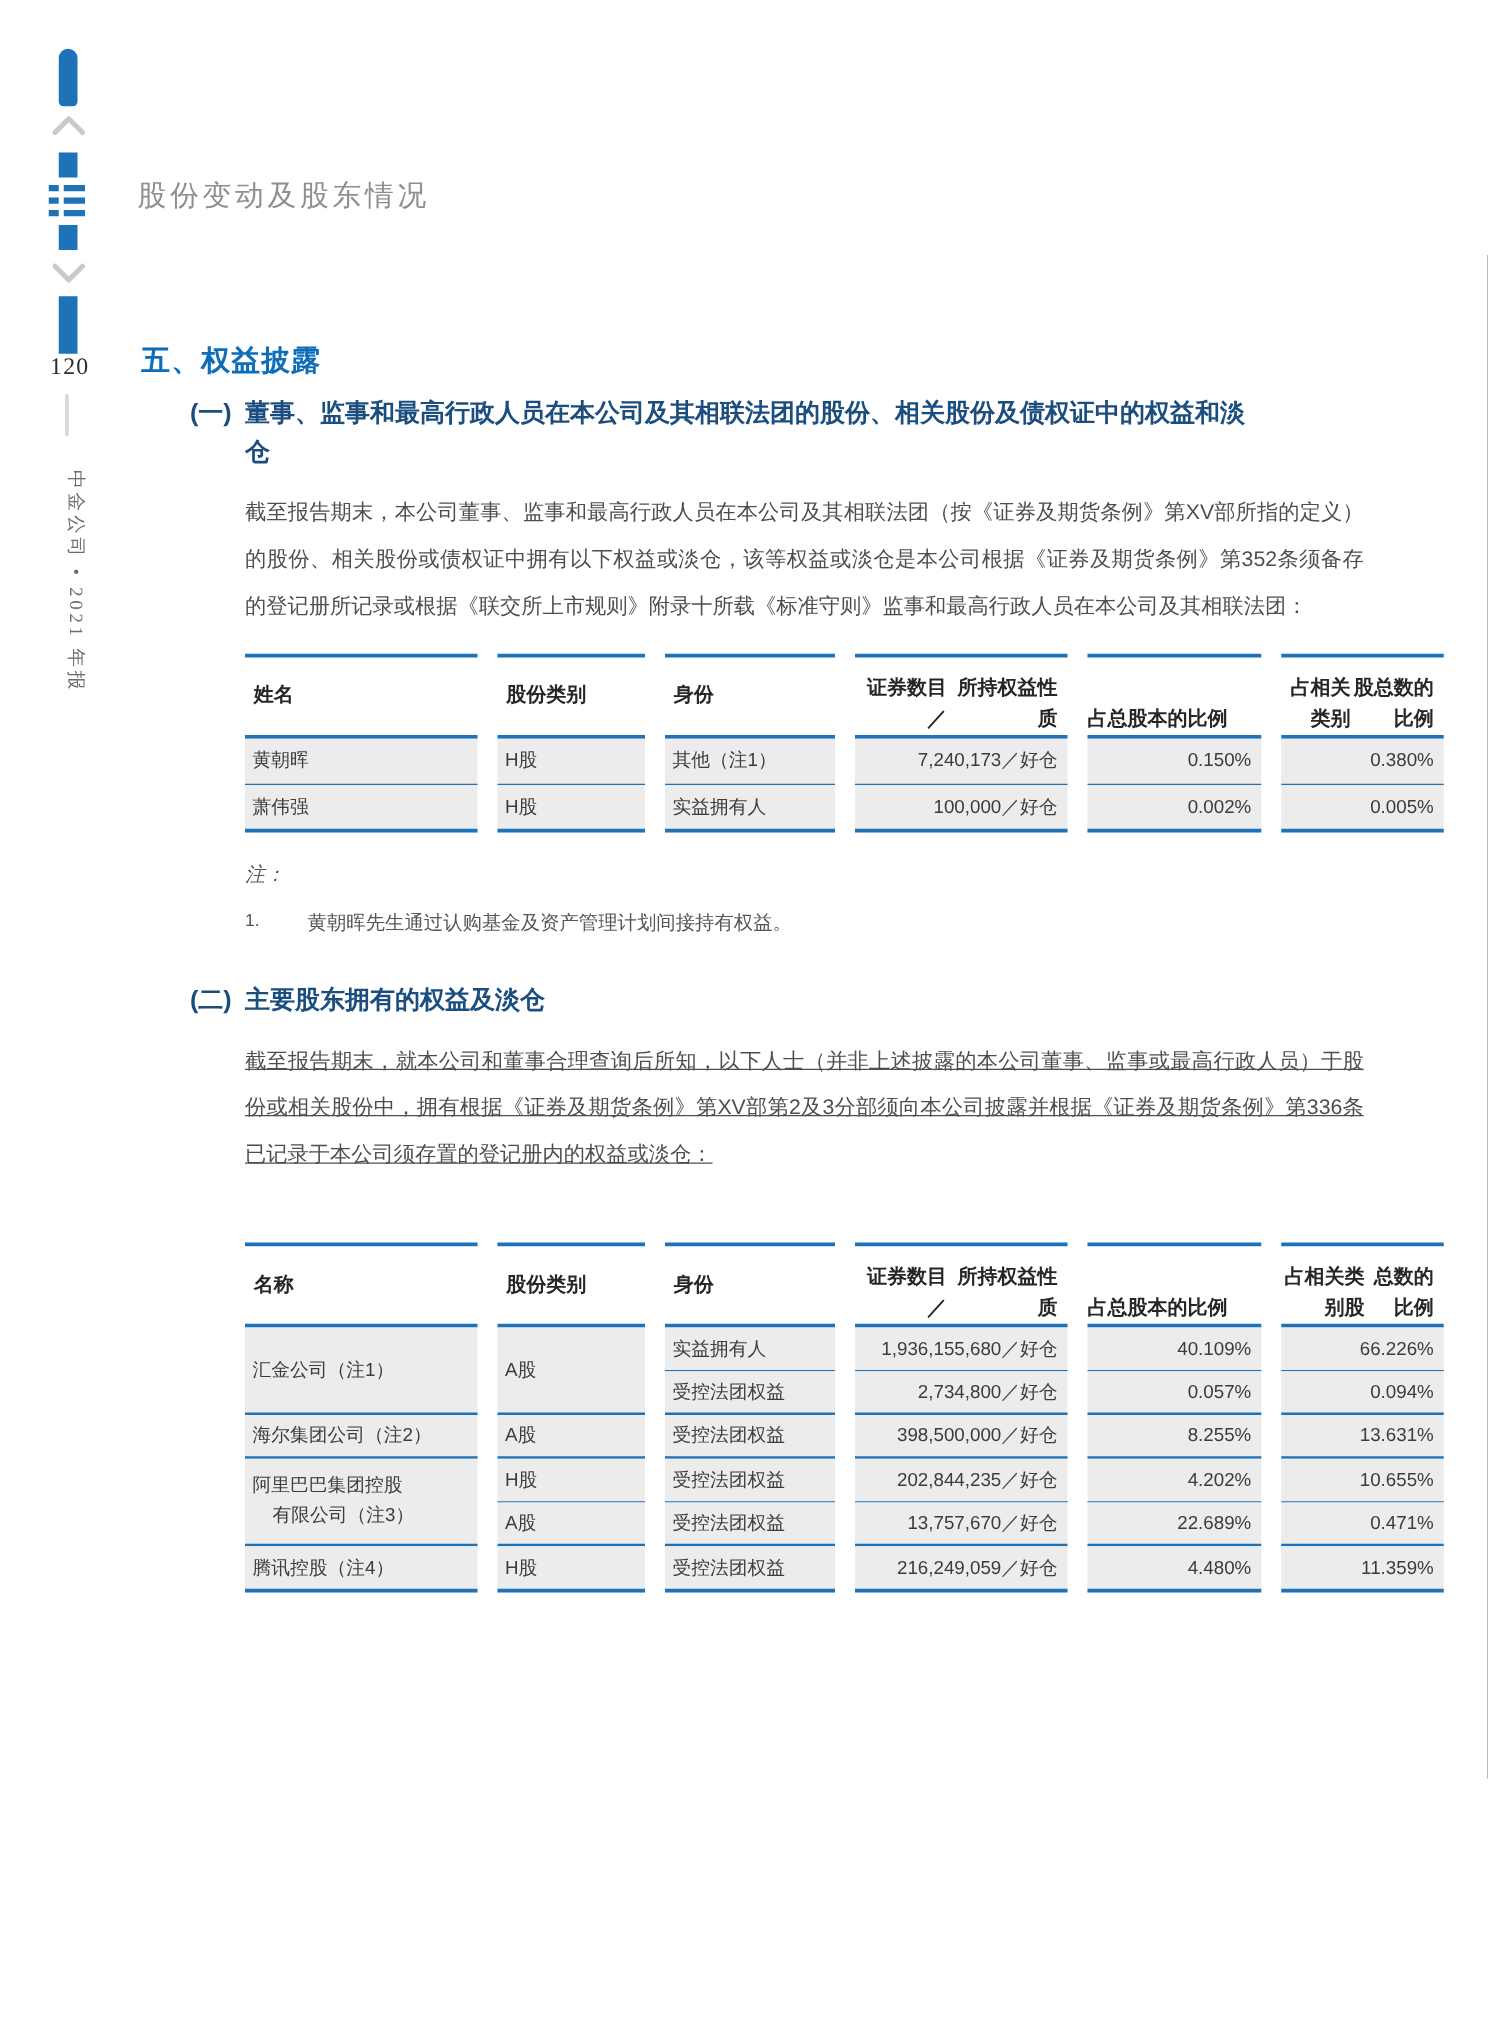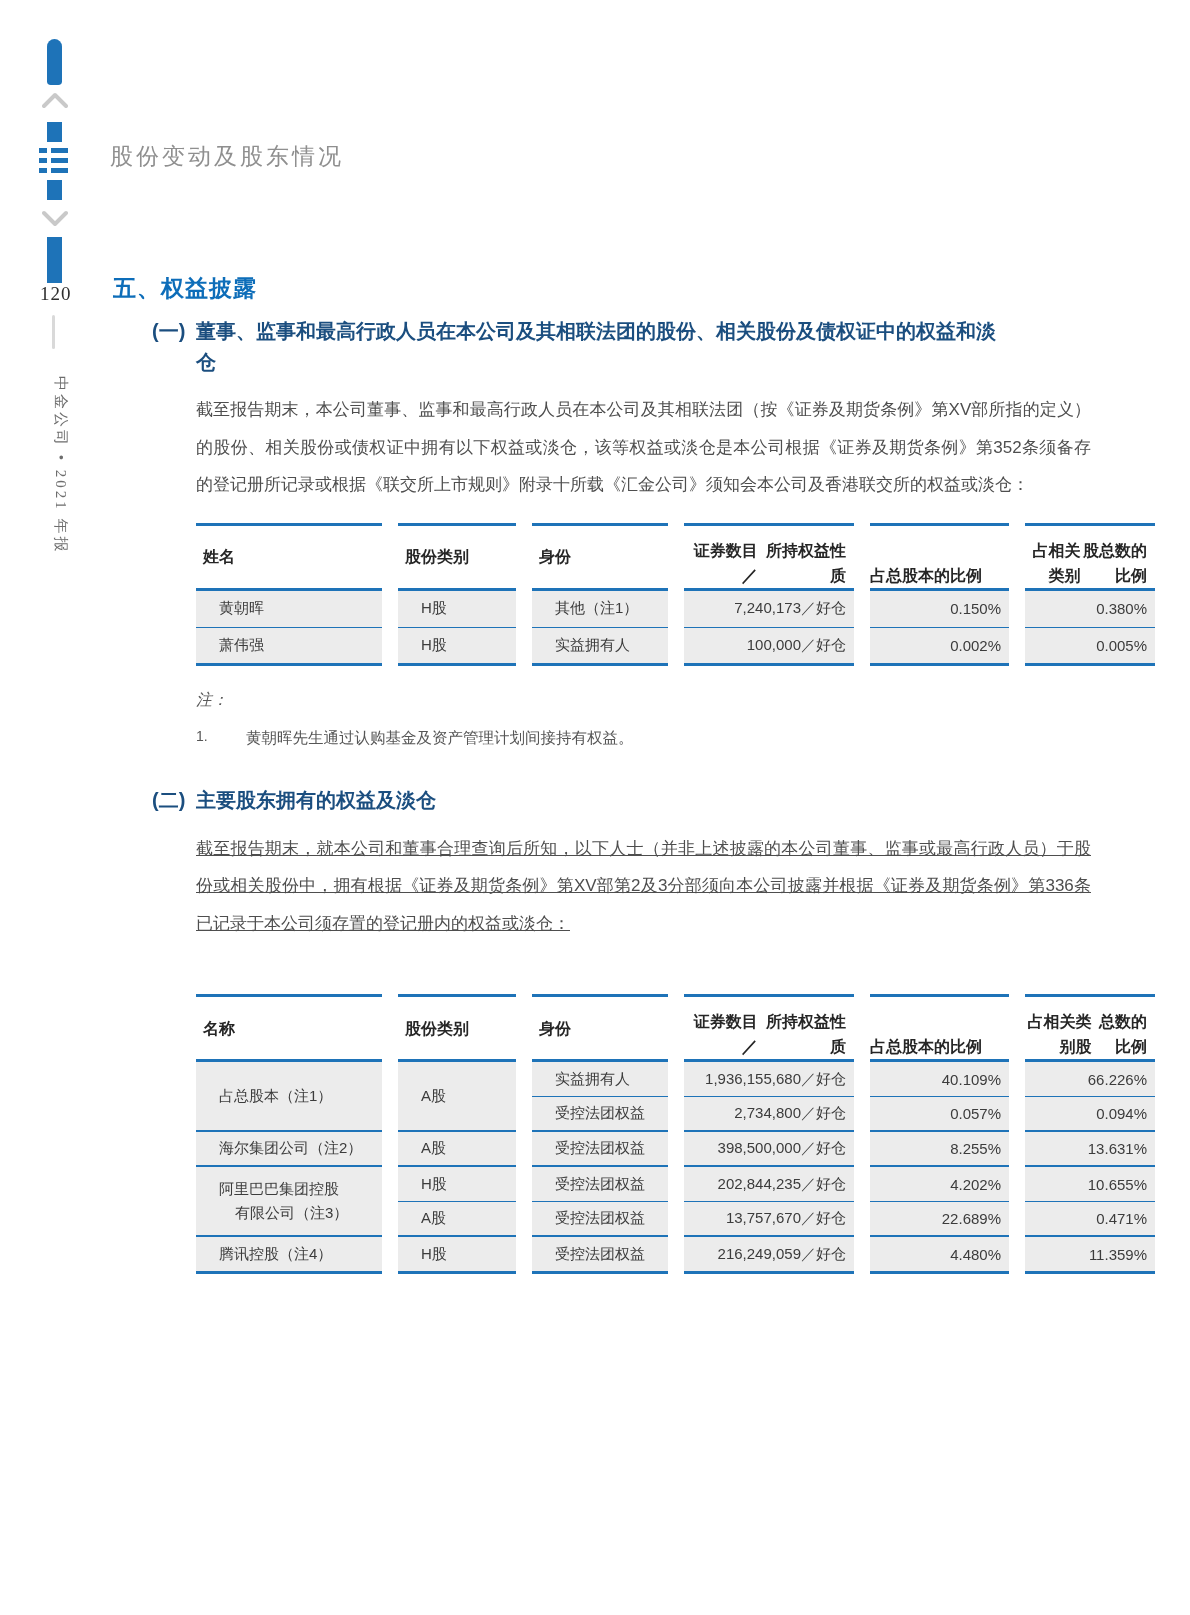--- a/index.html
+++ b/index.html
@@ -61,21 +61,21 @@
   .tbl1{margin-top:19px;grid-template-columns:186px 118px 136px 170px 139px 130px;grid-template-rows:68px 37px 38px;}
   .tbl2{margin-top:52px;grid-template-columns:186px 118px 136px 170px 139px 130px;grid-template-rows:68px 35px 35px 35px 35px 35px 37px;}
   .th{
     border-top:3px solid var(--blue);border-bottom:3px solid var(--blue);
     display:flex;align-items:center;
     font-weight:bold;color:#262626;font-size:16px;line-height:25px;padding-left:7px;
   }
   .th.r{flex-direction:row;justify-content:flex-start;align-items:flex-end;text-align:right;padding-left:0;padding-right:8px;}
   .td{
     background:var(--rowbg);display:flex;align-items:center;
-    font-size:15px;color:var(--cell);padding-left:23px;white-space:nowrap;
+    font-size:15px;color:var(--cell);padding-left:6px;white-space:nowrap;
   }
   .td.r{justify-content:flex-end;padding-left:12px;padding-right:8px;}
   .td.rs2{grid-row:span 2;}
   .td.two{flex-direction:column;justify-content:center;align-items:flex-start;line-height:24px;}
   .td.two .l2{padding-left:16px;}
   .sep-sub{border-bottom:1.5px solid var(--blue);}
   .sep-full{border-bottom:2px solid var(--blue);}
   .sep-end{border-bottom:3px solid var(--blue);}
   
   .notes{margin-left:83px;}
@@ -123,21 +123,21 @@
 
   <main class="content">
 
     <h1 class="section">五、权益披露</h1>
 
     <div class="h2row">
       <span class="marker">(一)</span>
       <span class="h2text">董事、监事和最高行政人员在本公司及其相联法团的股份、相关股份及债权证中的权益和淡仓</span>
     </div>
 
-    <p class="para">截至报告期末，本公司董事、监事和最高行政人员在本公司及其相联法团（按《证券及期货条例》第XV部所指的定义）的股份、相关股份或债权证中拥有以下权益或淡仓，该等权益或淡仓是本公司根据《证券及期货条例》第352条须备存的登记册所记录或根据《联交所上市规则》附录十所载《汇金公司》须知会本公司及香港联交所的权益或淡仓：</p>
+    <p class="para">截至报告期末，本公司董事、监事和最高行政人员在本公司及其相联法团（按《证券及期货条例》第XV部所指的定义）的股份、相关股份或债权证中拥有以下权益或淡仓，该等权益或淡仓是本公司根据《证券及期货条例》第352条须备存的登记册所记录或根据《联交所上市规则》附录十所载《标准守则》监事和最高行政人员在本公司及其相联法团：</p>
 
     <div class="tbl tbl1">
       <div class="th">姓名</div>
       <div class="th">股份类别</div>
       <div class="th">身份</div>
       <div class="th r">
         <span>证券数目／</span>
         <span>所持权益性质</span>
       </div>
       <div class="th r">
@@ -189,21 +189,21 @@
       </div>
       <div class="th r">
         <span>占总股本</span>
         <span>的比例</span>
       </div>
       <div class="th r">
         <span>占相关类别股</span>
         <span>总数的比例</span>
       </div>
 
-      <div class="td rs2 sep-full">占总股本（注1）</div>
+      <div class="td rs2 sep-full">汇金公司（注1）</div>
       <div class="td rs2 sep-full">A股</div>
       <div class="td sep-sub">实益拥有人</div>
       <div class="td r sep-sub">1,936,155,680／好仓</div>
       <div class="td r sep-sub">40.109%</div>
       <div class="td r sep-sub">66.226%</div>
       <div class="td sep-full">受控法团权益</div>
       <div class="td r sep-full">2,734,800／好仓</div>
       <div class="td r sep-full">0.057%</div>
       <div class="td r sep-full">0.094%</div>
 

